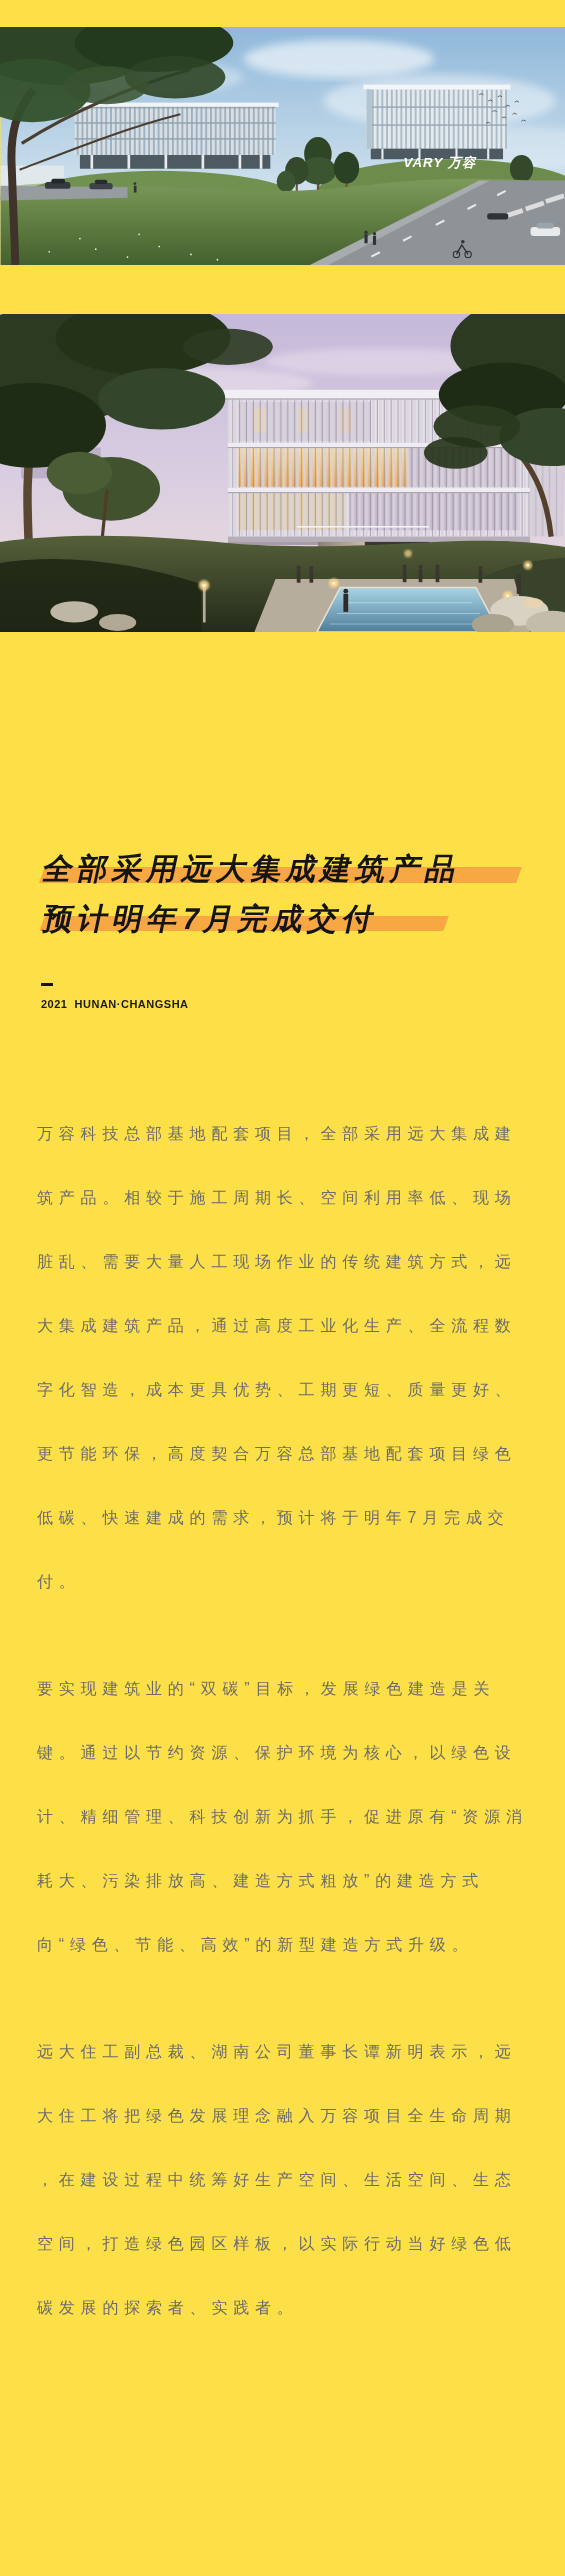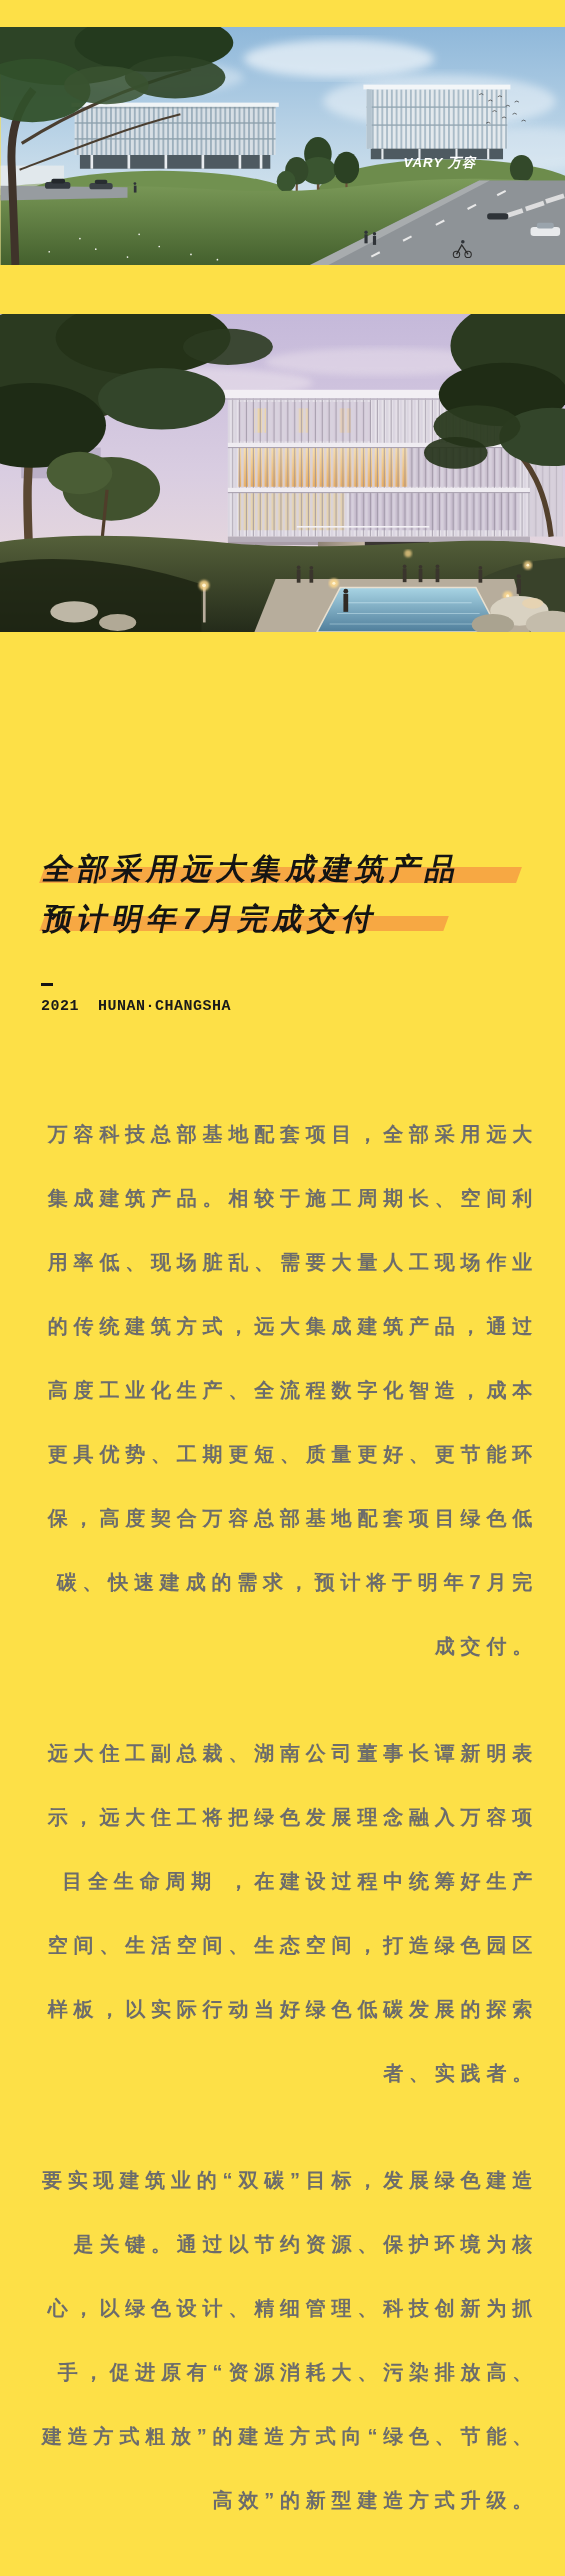--- a/index.html
+++ b/index.html
@@ -45,43 +45,42 @@
   
   .byline-dash {
     position: absolute;
     left: 41px; top: 983px;
     width: 12.2px; height: 2.6px;
     background: #141414;
   }
   .byline-date {
     position: absolute;
     left: 41px; top: 998px;
-    font-size: 15px;
+    font-size: 11px;
     font-weight: bold;
     letter-spacing: 0.5px;
     color: #1A1A1A;
     white-space: pre;
-    font-family: Liberation Mono, monospace;
   }
 
   
   .body {
     position: absolute;
     left: 37px; top: 1102px;
     width: 501px;
     color: #6C6C6C;
   }
   .body p {
     margin: 0 0 43px 0;
-    font-size: 20px;
-    font-weight: 700;
+    font-size: 16px;
+    font-weight: 400;
     line-height: 64px;
     letter-spacing: 5.8px;
     word-break: break-all;
-    text-align: right;
+    text-align: left;
   }
   .body p:last-child { margin-bottom: 0; }
 </style>
 </head>
 <body>
 
 <div class="page">
 
   <figure class="hero hero-1">
     <svg viewBox="0 0 1068 450" width="566" height="238">
@@ -425,18 +424,18 @@
     <h1 class="hl-line hl-line-2" style="color: rgb(20, 20, 20);">预计明年7月完成交付</h1>
   </header>
 
   <div>
     <div class="byline-dash"></div>
     <div class="byline-date" style="color: rgb(26, 26, 26);">2021  HUNAN·CHANGSHA</div>
   </div>
 
   <article class="body" style="color: rgb(108, 108, 108);">
     <p>万容科技总部基地配套项目，全部采用远大集成建筑产品。相较于施工周期长、空间利用率低、现场脏乱、需要大量人工现场作业的传统建筑方式，远大集成建筑产品，通过高度工业化生产、全流程数字化智造，成本更具优势、工期更短、质量更好、更节能环保，高度契合万容总部基地配套项目绿色低碳、快速建成的需求，预计将于明年7月完成交付。</p>
+    <p>要实现建筑业的“双碳”目标，发展绿色建造是关键。通过以节约资源、保护环境为核心，以绿色设计、精细管理、科技创新为抓手，促进原有“资源消耗大、污染排放高、建造方式粗放”的建造方式向“绿色、节能、高效”的新型建造方式升级。</p>
     <p>远大住工副总裁、湖南公司董事长谭新明表示，远大住工将把绿色发展理念融入万容项目全生命周期 ，在建设过程中统筹好生产空间、生活空间、生态空间，打造绿色园区样板，以实际行动当好绿色低碳发展的探索者、实践者。</p>
-    <p>要实现建筑业的“双碳”目标，发展绿色建造是关键。通过以节约资源、保护环境为核心，以绿色设计、精细管理、科技创新为抓手，促进原有“资源消耗大、污染排放高、建造方式粗放”的建造方式向“绿色、节能、高效”的新型建造方式升级。</p>
   </article>
 
 </div>
 
 
 </body></html>

